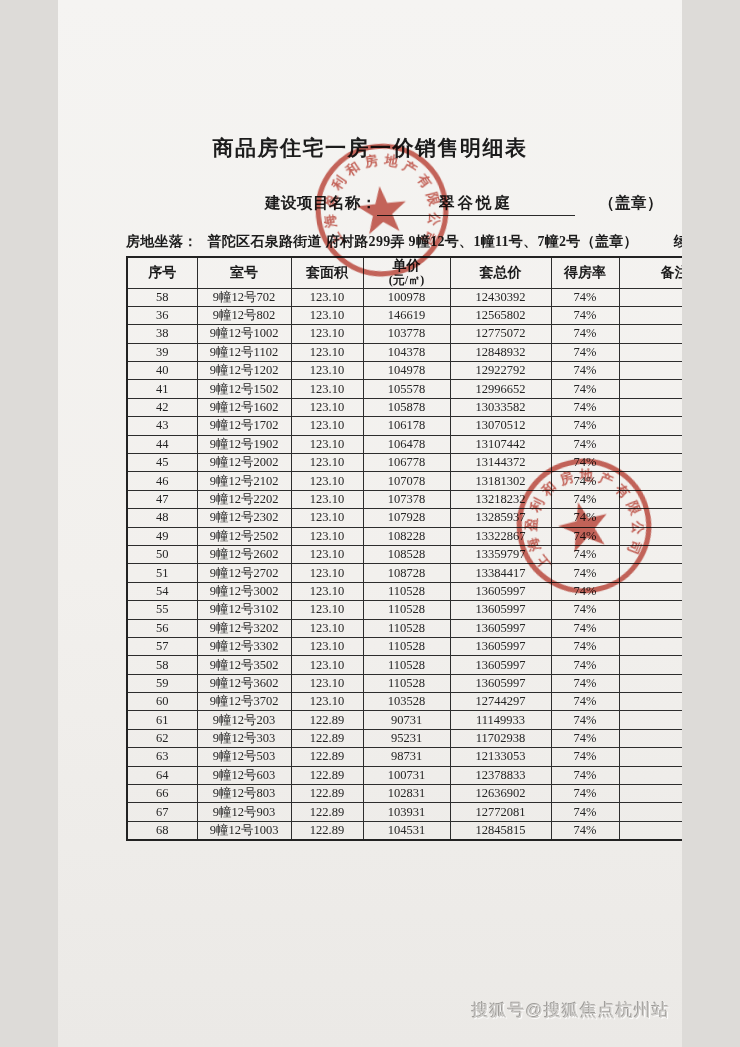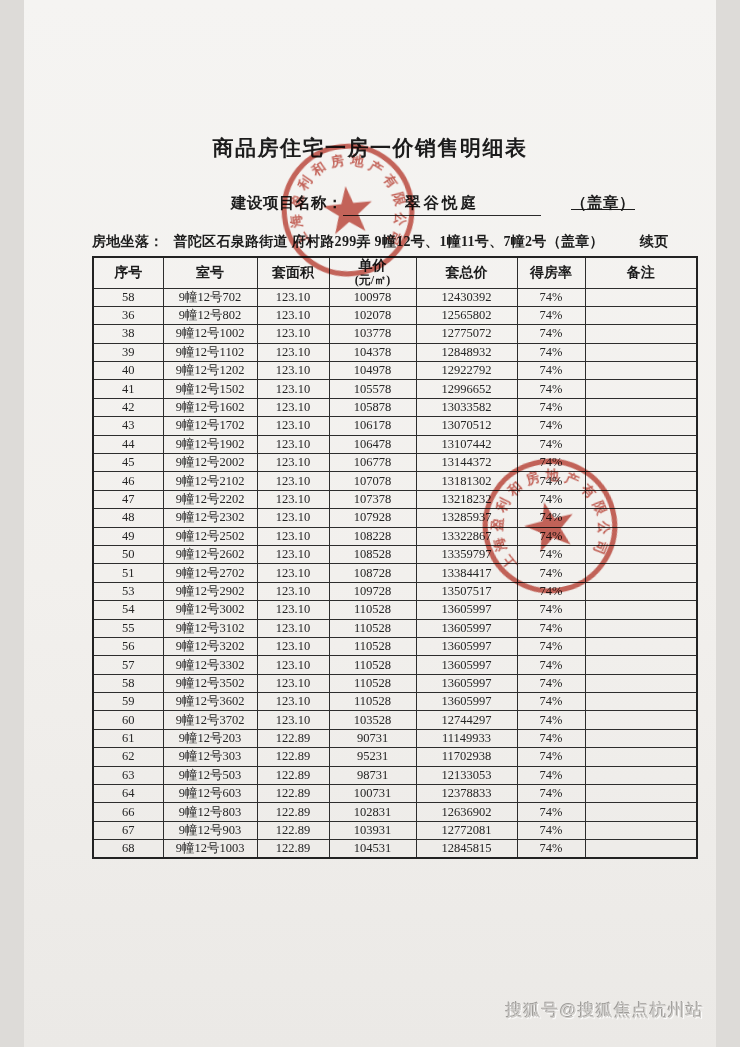--- a/index.html
+++ b/index.html
@@ -1,19 +1,19 @@
 <!DOCTYPE html>
 <html><head>
 <meta charset="utf-8">
 <style>
   * { margin:0; padding:0; box-sizing:border-box; }
   html,body { background:#dddbd8; }
   .page {
     position:relative;
-    width:692px; height:1047px;
+    width:624px; height:1047px;
     margin:0 auto;
     background:linear-gradient(180deg,#f5f4f2 0%,#f2f0ed 55%,#ebe9e6 100%);
     font-family:"Liberation Serif","DejaVu Serif",serif;
     color:#1c1c1c;
     overflow:hidden;
   }
   .doc-title {
     position:absolute; top:134px; left:0; width:100%;
     text-align:center;
     font-size:21px; font-weight:bold; letter-spacing:1.5px;
@@ -21,21 +21,21 @@
   .project-line {
     position:absolute; top:193px; left:207px;
     font-size:15.5px; font-weight:bold; letter-spacing:.5px;
     white-space:nowrap;
   }
   .project-name {
     display:inline-block; min-width:198px; text-align:center;
     border-bottom:1.5px solid #2a2a2a; padding:0 6px 1px 6px;
     letter-spacing:3px;
   }
-  .seal-note { margin-left:30px;text-decoration:underline; }
+  .seal-note { margin-left:24px; }
   .address-line {
     position:absolute; top:233px; left:68px;
     font-size:14px; font-weight:bold; white-space:nowrap; letter-spacing:.3px;
   }
   .address-label { margin-right:10px; }
   .address-cont { margin-left:8px;padding-left:28px; }
 
   table.price-table {
     position:absolute; top:256px; left:68px; width:604px;
     border-collapse:collapse; table-layout:fixed;
@@ -124,21 +124,21 @@
           <td>123.10</td>
           <td>100978</td>
           <td>12430392</td>
           <td>74%</td>
           <td></td>
         </tr>
         <tr>
           <td>36</td>
           <td>9幢12号802</td>
           <td>123.10</td>
-          <td>102078</td>
+          <td>146619</td>
           <td>12565802</td>
           <td>74%</td>
           <td></td>
         </tr>
         <tr>
           <td>38</td>
           <td>9幢12号1002</td>
           <td>123.10</td>
           <td>103778</td>
           <td>12775072</td>
@@ -252,29 +252,20 @@
           <td>13359797</td>
           <td>74%</td>
           <td></td>
         </tr>
         <tr>
           <td>51</td>
           <td>9幢12号2702</td>
           <td>123.10</td>
           <td>108728</td>
           <td>13384417</td>
-          <td>74%</td>
-          <td></td>
-        </tr>
-        <tr>
-          <td>53</td>
-          <td>9幢12号2902</td>
-          <td>123.10</td>
-          <td>109728</td>
-          <td>13507517</td>
           <td>74%</td>
           <td></td>
         </tr>
         <tr>
           <td>54</td>
           <td>9幢12号3002</td>
           <td>123.10</td>
           <td>110528</td>
           <td>13605997</td>
           <td>74%</td>

